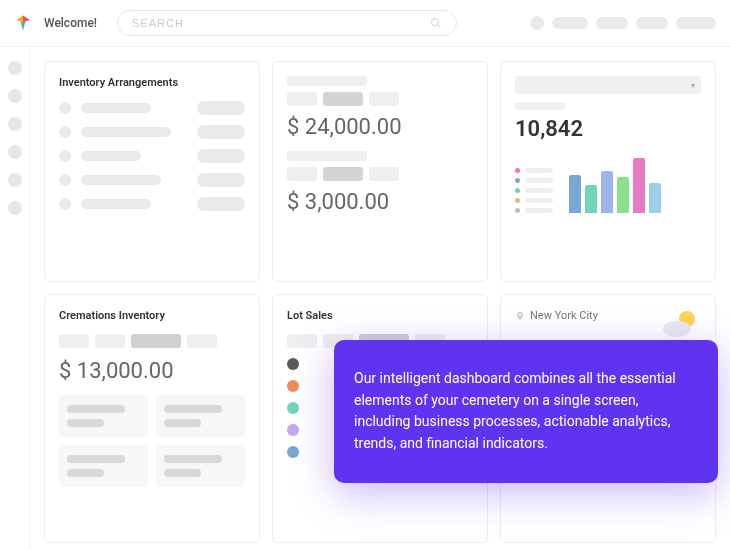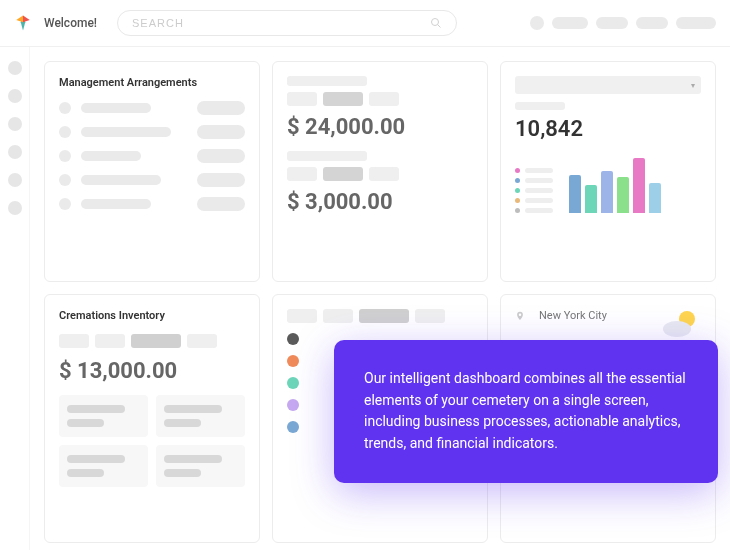--- a/index.html
+++ b/index.html
@@ -23,21 +23,21 @@
 .sb-dot{width:14px;height:14px;border-radius:50%;background:#e6e6e6}
 .main{flex:1;padding:14px;display:grid;grid-template-columns:repeat(3,1fr);gap:12px;overflow:hidden}
 .card{border:1px solid #ececec;border-radius:6px;padding:14px;background:#fff}
 .card-title{font-size:11px;font-weight:600;color:#333;margin-bottom:12px}
 .sk-row{display:flex;align-items:center;gap:10px;margin-bottom:10px}
 .sk-row:last-child{margin-bottom:0}
 .sk-dot{width:12px;height:12px;border-radius:50%;background:#eaeaea;flex-shrink:0}
 .sk-bar{height:10px;background:#eaeaea;border-radius:5px;flex:1}
 .sk-pill{height:14px;background:#eaeaea;border-radius:7px}
 .p-w48{width:48px}
-.big-num{font-size:22px;font-weight:700;color:#666;margin:4px 0 12px}
+.big-num{font-size:22px;font-weight:400;color:#666;margin:4px 0 12px}
 .big-num2{font-size:22px;font-weight:600;color:#333;margin:4px 0 12px}
 .sk-group{display:flex;gap:6px;margin-bottom:8px;align-items:center}
 .sk-block{height:14px;background:#e6e6e6;border-radius:3px}
 .sk-block.light{background:#efefef}
 .b-w40{width:40px}
 .b-w30{width:30px}
 .b-w50{width:50px}
 .b-w80{width:80px}
 .select-sk{width:100%;height:18px;background:#f0f0f0;border-radius:3px;margin-bottom:8px;display:flex;align-items:center;justify-content:flex-end;padding:0 6px}
 .chev{font-size:8px;color:#aaa}
@@ -46,25 +46,25 @@
 .leg-row{display:flex;align-items:center;gap:5px}
 .leg-dot{width:5px;height:5px;border-radius:50%}
 .leg-bar{width:28px;height:5px;background:#eee;border-radius:3px}
 .bars{display:flex;gap:4px;align-items:flex-end;height:60px;margin-left:6px}
 .bar{width:12px;border-radius:2px 2px 0 0}
 .grid2{display:grid;grid-template-columns:1fr 1fr;gap:8px;margin-top:8px}
 .mini-card{background:#f7f7f7;border-radius:4px;padding:10px 8px;display:flex;flex-direction:column;gap:6px}
 .mini-bar{height:8px;background:#d8d8d8;border-radius:4px}
 .lot-sales-dots{display:flex;flex-direction:column;gap:10px;margin-top:10px}
 .ls-dot{width:12px;height:12px;border-radius:50%}
-.weather-row{display:flex;align-items:center;gap:14px;margin-bottom:4px}
+.weather-row{display:flex;align-items:center;gap:5px;margin-bottom:4px}
 .pin-icon{width:10px;height:10px;opacity:.5}
 .loc-text{font-size:11px;color:#777}
 .sun{position:absolute;right:16px;top:12px}
-.popup{position:absolute;left:334px;top:340px;width:384px;background:#6033f0;color:#fff;border-radius:10px;padding:28px 30px;font-size:14px;line-height:1.55;box-shadow:0 10px 40px rgba(96,51,240,.35);z-index:10}
+.popup{position:absolute;left:334px;top:340px;width:384px;background:#6033f0;color:#fff;border-radius:10px;padding:28px 20px;font-size:14px;line-height:1.55;box-shadow:0 10px 40px rgba(96,51,240,.35);z-index:10}
 .cw{position:relative}
 </style>
 </head>
 <body>
 
 <div class="header">
   <svg class="logo" viewBox="0 0 24 24">
       <path fill="#4db6ac" d="M12 2l3 9-3 11-3-11z"></path>
       <path fill="#ef5350" d="M12 2l9 6-9 3z"></path>
       <path fill="#ffa726" d="M12 2L3 8l9 3z"></path>
@@ -92,21 +92,21 @@
     <div class="sb-dot"></div>
     <div class="sb-dot"></div>
     <div class="sb-dot"></div>
     <div class="sb-dot"></div>
     <div class="sb-dot"></div>
   </div>
 
   <div class="main">
 
     <div class="card">
-      <div class="card-title">Management Arrangements</div>
+      <div class="card-title">Inventory Arrangements</div>
       <div class="sk-row">
           <div class="sk-dot"></div>
           <div class="sk-bar" style="flex:0 0 70px"></div>
           <div style="flex:1"></div>
           <div class="sk-pill p-w48"></div>
         </div>
       <div class="sk-row">
           <div class="sk-dot"></div>
           <div class="sk-bar" style="flex:0 0 90px"></div>
           <div style="flex:1"></div>
@@ -212,20 +212,21 @@
             <div class="mini-bar" style="width:50%"></div>
           </div>
         <div class="mini-card">
             <div class="mini-bar" style="width:80%"></div>
             <div class="mini-bar" style="width:50%"></div>
           </div>
       </div>
     </div>
 
     <div class="card">
+      <div class="card-title">Lot Sales</div>
       <div class="sk-group" style="margin-bottom:10px">
           <div class="sk-block light b-w30"></div>
           <div class="sk-block light b-w30"></div>
           <div class="sk-block b-w50" style="background:#d0d0d0"></div>
           <div class="sk-block light b-w30"></div>
         </div>
       <div class="lot-sales-dots" id="lsdots">
           <div style="display: flex; align-items: center; gap: 10px;">
             <div class="ls-dot" style="background:#5a5a5a"></div>
           </div>

